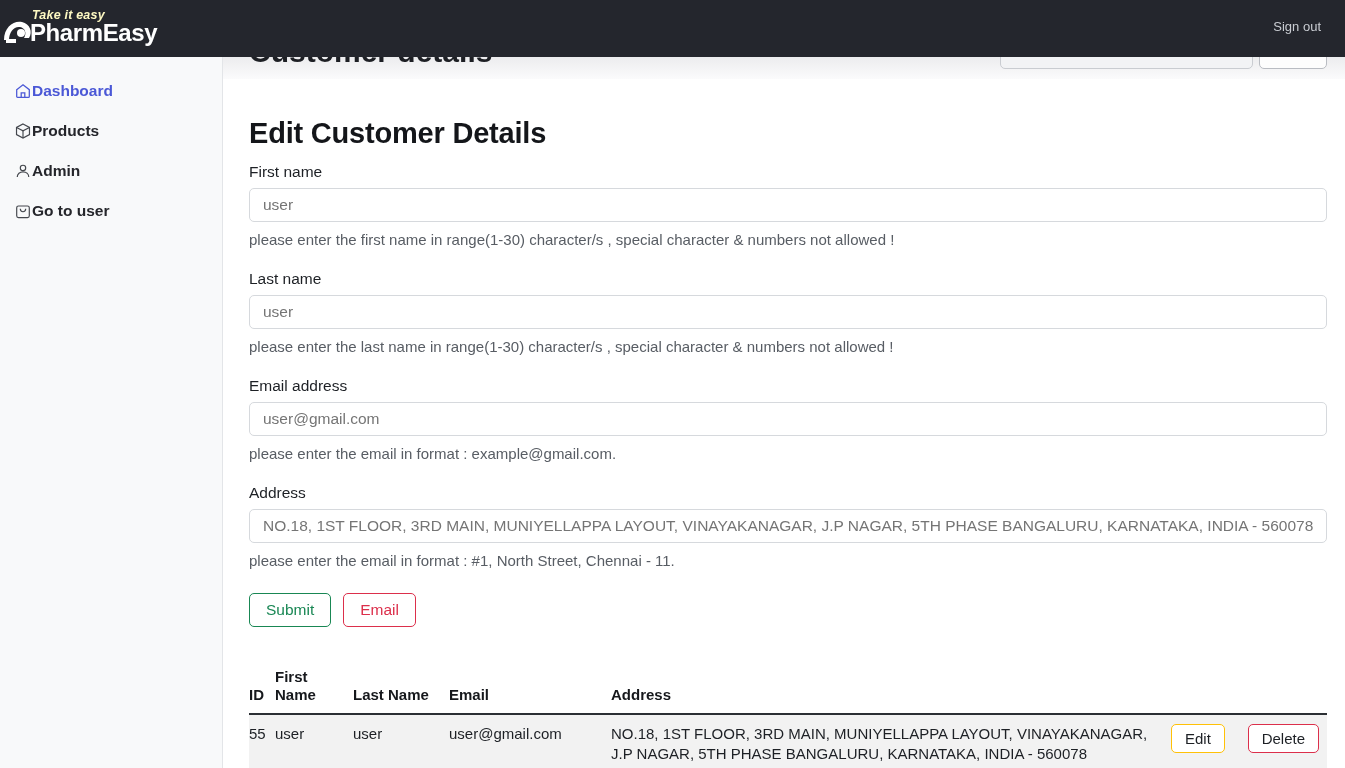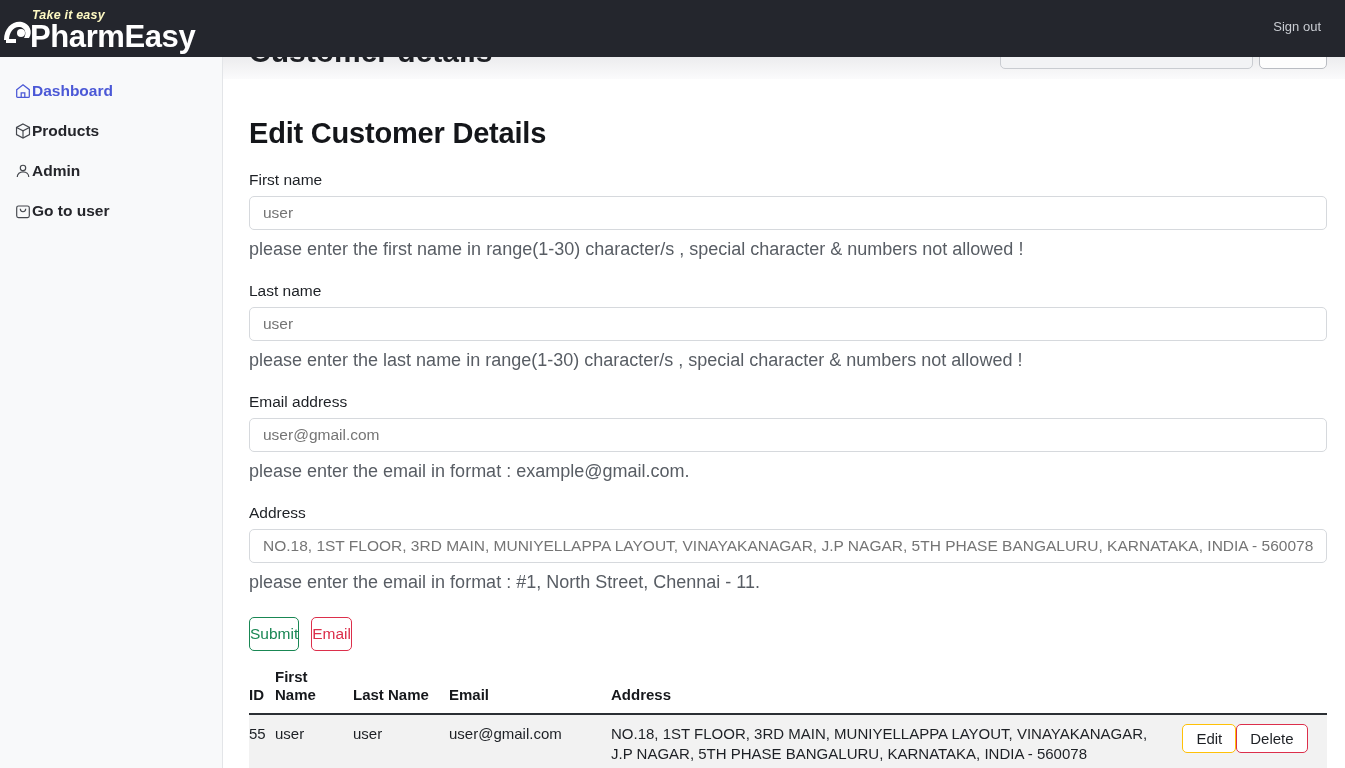--- a/index.html
+++ b/index.html
@@ -27,21 +27,21 @@
     position: absolute; left: 2px; top: 18px;
     width: 34px; height: 26px;
   }
   .brand-tagline {
     position: absolute; left: 32px; top: 8px;
     font-size: 12.5px; font-style: italic; font-weight: bold;
     color: #fef9c3; letter-spacing: .2px;
   }
   .brand-name {
     position: absolute; left: 30px; top: 19px;
-    font-size: 31px; font-weight: bold; color: #ffffff;
+    font-size: 24px; font-weight: bold; color: #ffffff;
     letter-spacing: -.4px;
   }
   .signout {
     position: absolute; right: 24px; top: 19px;
     color: #c9ccd2; font-size: 13px; cursor: pointer;
   }
 
   
   .sidebar {
     position: absolute; top: 57px; left: 0;
@@ -87,43 +87,43 @@
     position: absolute; top: -24px; right: 18px;
     width: 68px; height: 36px;
     border: 1px solid #b9bcc2; border-radius: 5px;
     background: #fdfdfd;
   }
 
   .form-wrap { position: absolute; top: 60px; left: 26px; width: 1078px; }
 
   h2.form-title {
     font-size: 29px; font-weight: bold; color: #14161a;
-    margin-bottom: 21px; letter-spacing: -.2px;
+    margin-bottom: 13px; letter-spacing: -.2px;
   }
   .field-label {
     font-size: 15.5px; color: #1d2025; margin-bottom: 7px;
   }
   .field-input {
     width: 1078px; height: 34px;
     border: 1px solid #d6d9dd; border-radius: 5px;
     background: #fff;
     font-size: 15.5px; color: #8d9299;
     padding: 0 13px; line-height: 32px;
     font-family: "Liberation Sans", sans-serif;
     white-space: nowrap; overflow: hidden;
   }
   .field-help {
-    font-size: 18px; color: #585d64; margin-top: 9px;
+    font-size: 15px; color: #585d64; margin-top: 9px;
   }
   .field-block { margin-bottom: 22px; }
 
   .btn-row { display: flex; gap: 12px; margin-top: 24px; }
   .btn {
     border-radius: 5px; background: #fff;
-    font-size: 15.5px; padding: 7px 0;
+    font-size: 15.5px; padding: 7px 16px;
     cursor: pointer; font-family: "Liberation Sans", sans-serif;
   }
   .btn-submit { border: 1px solid #198754; color: #198754; }
   .btn-cancel { border: 1px solid #dc2f4b; color: #dc2f4b; }
 
   
   .tbl-wrap { position: absolute; top: 668px; left: 249px; width: 1078px; }
   table.cust { border-collapse: collapse; width: 1078px; table-layout: fixed; }
   table.cust th {
     text-align: left; vertical-align: bottom;
@@ -139,21 +139,21 @@
     vertical-align: top; line-height: 1.33;
   }
   th.c-id, td.c-id   { width: 26px; padding-left: 10px; }
   th.c-fn, td.c-fn   { width: 78px; }
   th.c-ln, td.c-ln   { width: 96px; }
   th.c-em, td.c-em   { width: 162px; }
   th.c-ad, td.c-ad   { width: 560px; }
   th.c-ac, td.c-ac   { width: 156px; }
   td.c-id { padding-left: 10px; }
   td.c-ac { padding-top: 6px; }
-  .row-btns { display: flex; justify-content: center; }
+  .row-btns { display: flex; justify-content: space-between; }
   .btn-edit {
     border: 1px solid #ffc107; color: #1d2025; background: #fff;
     border-radius: 5px; font-size: 15px; padding: 5px 13px; cursor: pointer;
     font-family: "Liberation Sans", sans-serif;
   }
   .btn-delete {
     border: 1px solid #dc2f4b; color: #1d2025; background: #fff;
     border-radius: 5px; font-size: 15px; padding: 5px 13px; cursor: pointer;
     font-family: "Liberation Sans", sans-serif;
   }

